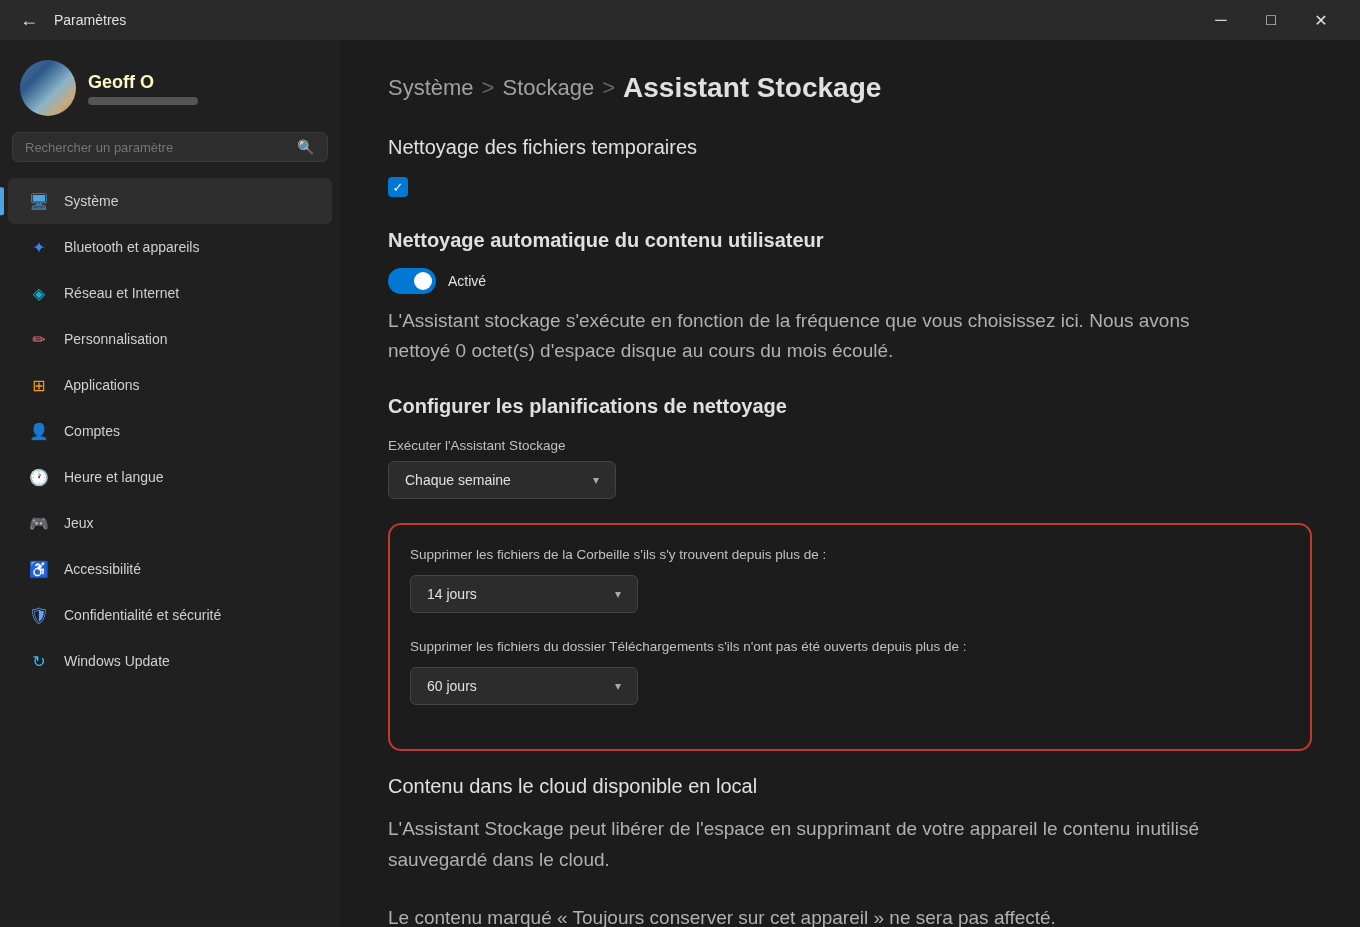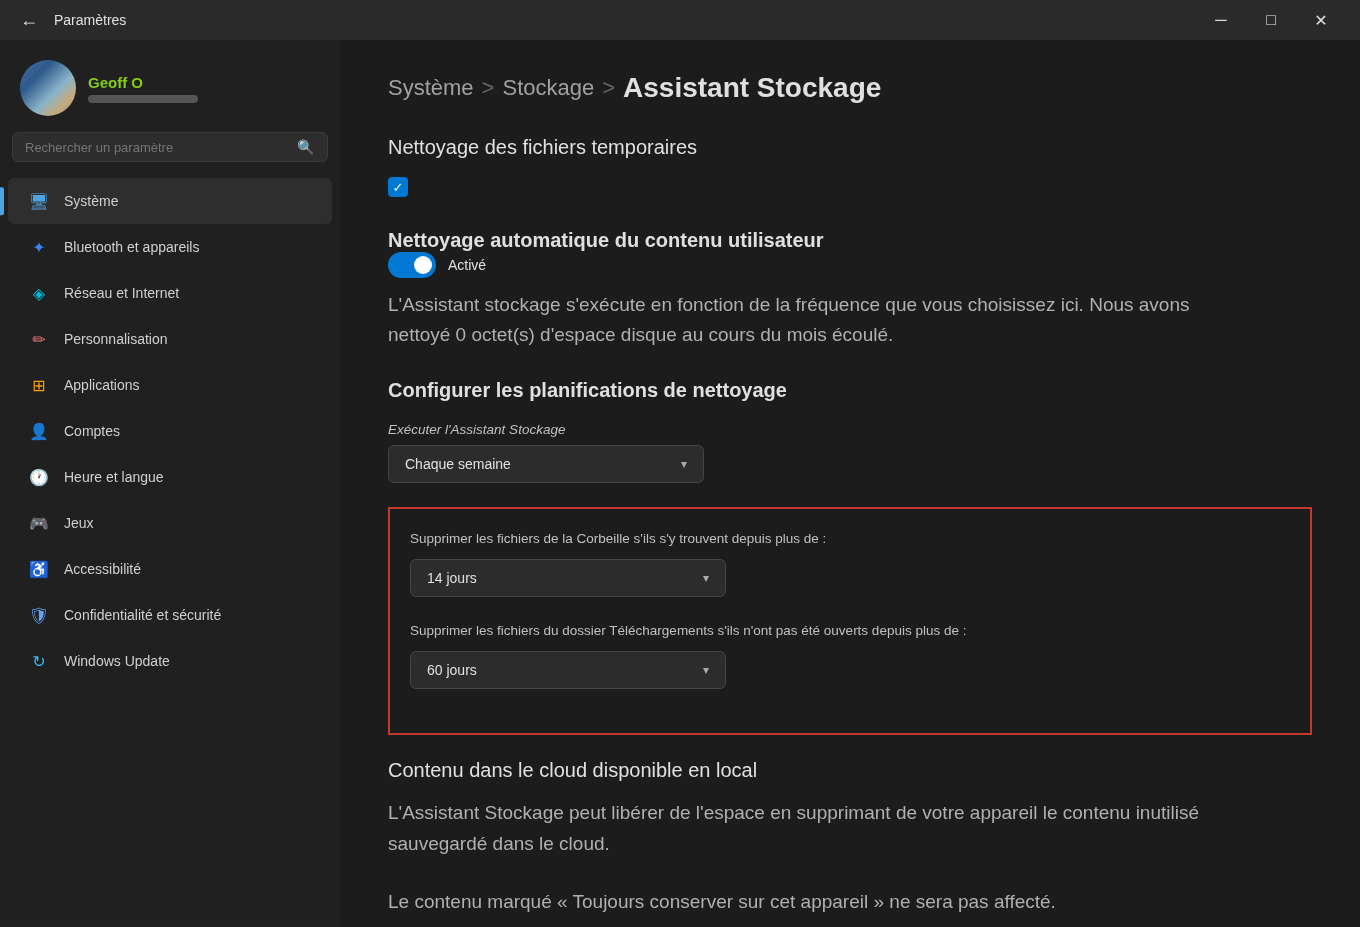--- a/index.html
+++ b/index.html
@@ -89,23 +89,23 @@
     .avatar-img {
       width: 100%;
       height: 100%;
       background: linear-gradient(135deg, #4a6fa5 0%, #2d5a8a 30%, #8ab4c8 60%, #c8a87a 80%, #6b8fa0 100%);
     }
     .user-info {
       display: flex;
       flex-direction: column;
     }
     .user-name {
-      font-size: 15px;
+      font-size: 18px;
       font-weight: 600;
-      color: #84cc16;
+      color: #fef9c3;
     }
     .user-email {
       font-size: 12px;
       color: #888;
       background: #555;
       height: 8px;
       width: 110px;
       border-radius: 4px;
       margin-top: 4px;
     }
@@ -236,20 +236,21 @@
     .checkbox-label {
       font-size: 13.5px;
       color: #d0d0d0;
       line-height: 1.5;
     }
 
     .section-toggle {
       font-size: 20px;
       font-weight: 600;
       color: #e0e0e0;
+      margin-bottom: 16px;
     }
 
     .toggle-row {
       display: flex;
       align-items: center;
       gap: 12px;
       margin-bottom: 12px;
     }
     .toggle {
       width: 48px;
@@ -286,46 +287,45 @@
       font-size: 20px;
       font-weight: 600;
       color: #e0e0e0;
       margin-bottom: 20px;
     }
 
     .dropdown-label {
       font-size: 13.5px;
       color: #c0c0c0;
       margin-bottom: 8px;
-      font-style: italic;
     }
 
     .dropdown {
       display: flex;
       align-items: center;
       justify-content: space-between;
       background: #2c2c2c;
       border: 1px solid #444;
       border-radius: 6px;
       padding: 10px 16px;
       cursor: pointer;
-      width: 316px;
+      width: 228px;
       margin-bottom: 24px;
       font-size: 14px;
       color: #e0e0e0;
     }
     .dropdown-chevron {
       color: #aaa;
       font-size: 12px;
     }
 
     
     .highlight-box {
       border: 2px solid #c0392b;
-      border-radius: 0;
+      border-radius: 13px;
       padding: 20px;
       margin-bottom: 24px;
     }
 
     .sub-label {
       font-size: 13.5px;
       color: #c0c0c0;
       margin-bottom: 10px;
       line-height: 1.5;
     }

